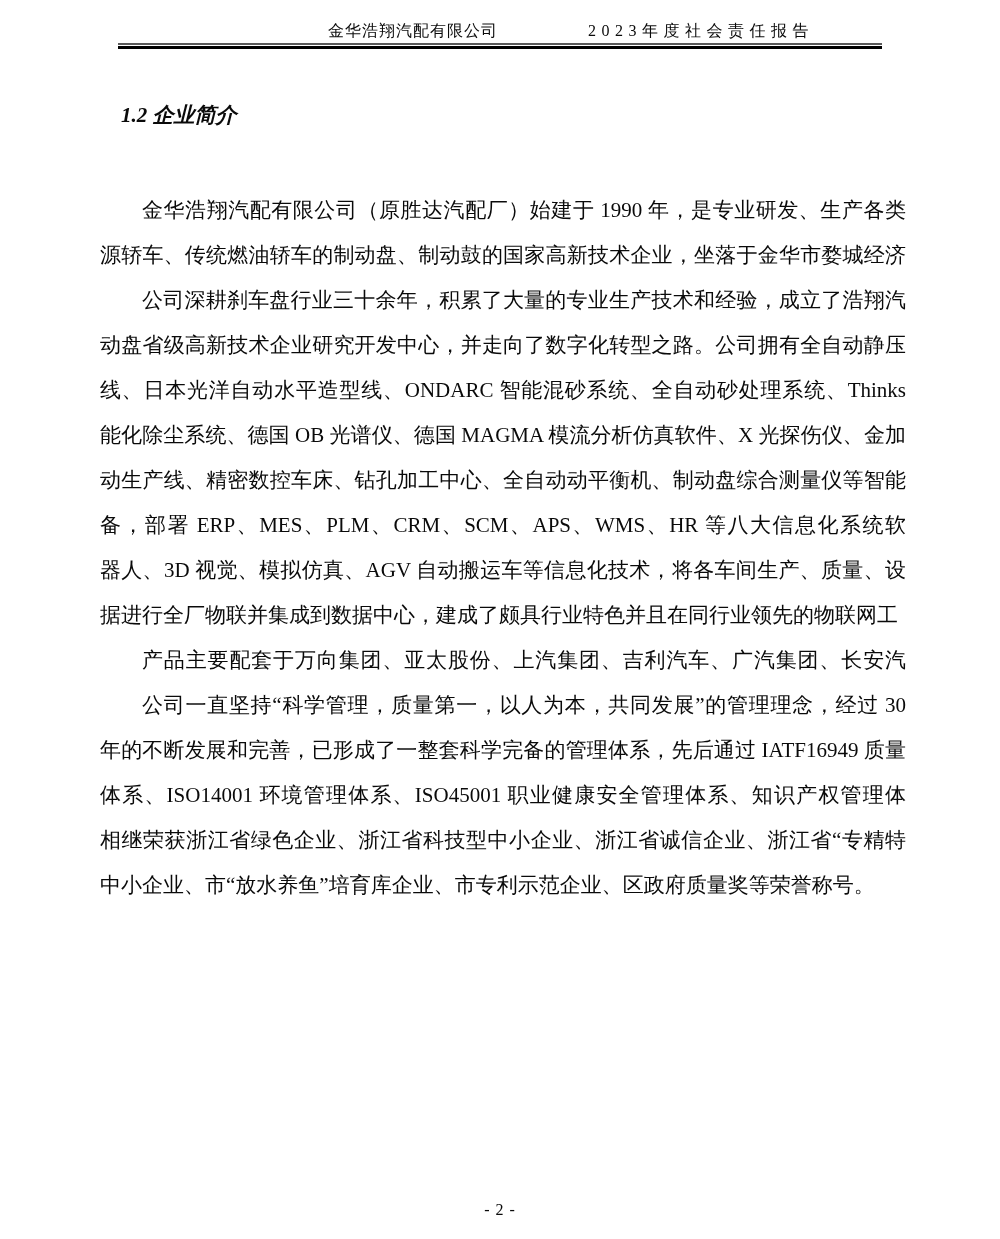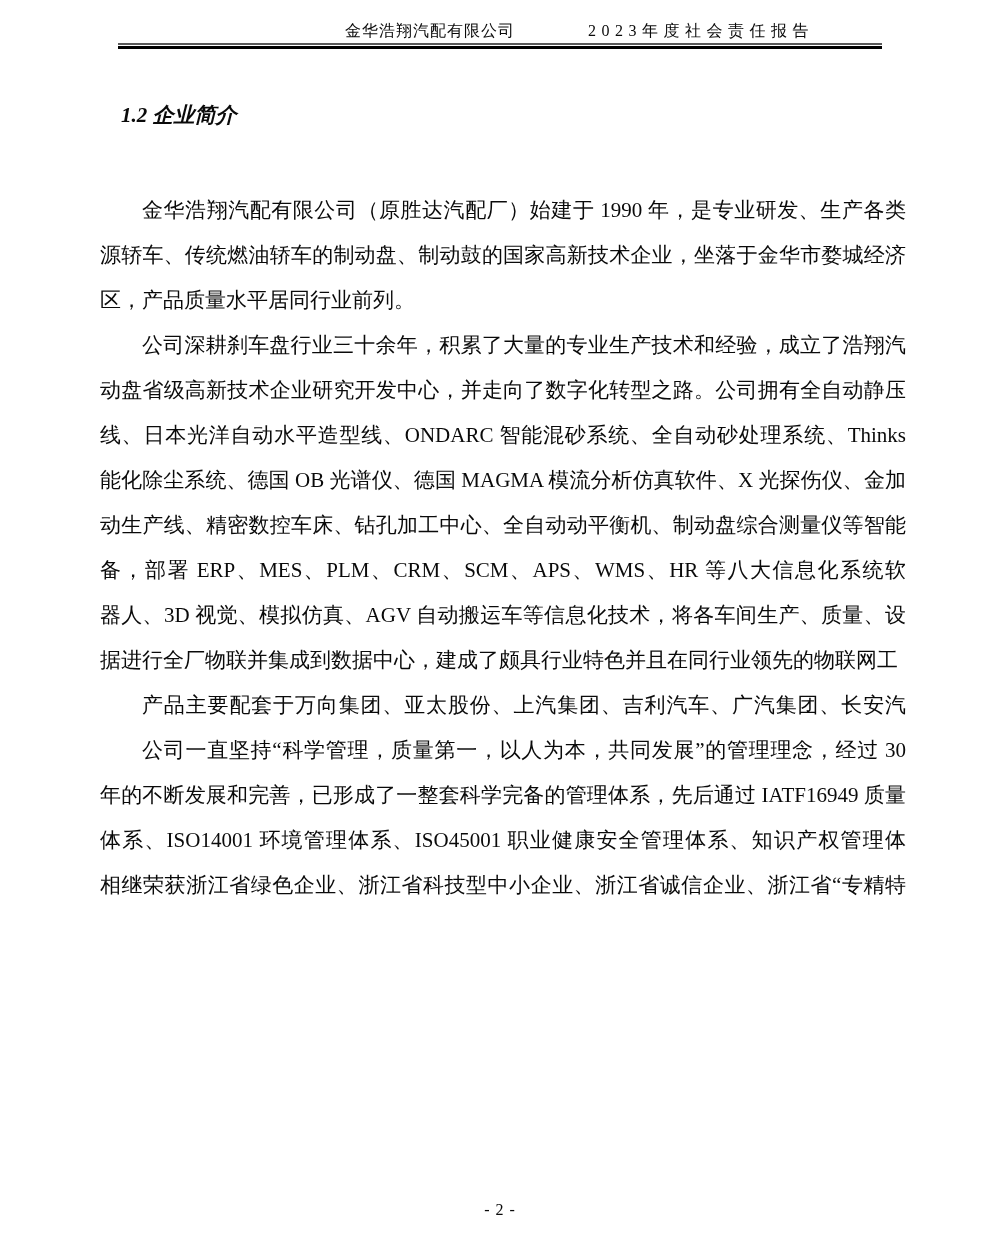--- a/index.html
+++ b/index.html
@@ -6,21 +6,21 @@
   .page {
     position:relative;
     width:1000px; height:1239px;
     background:#ffffff;
     color:#0a0a0a;
     font-family:"Liberation Serif","DejaVu Serif",serif;
     overflow:hidden;
   }
   
   .header-company {
-    position:absolute; top:21px; left:345px;
+    position:absolute; top:21px; left:328px;
     font-size:16px; line-height:20px; letter-spacing:1px;
     white-space:nowrap;
   }
   .header-title {
     position:absolute; top:21px; left:588px;
     font-size:16px; line-height:20px; letter-spacing:5.5px;
     white-space:nowrap;
   }
   .header-rule {
     position:absolute; top:43px; left:118px; width:764px;
@@ -68,21 +68,20 @@
     <div class="thick"></div>
   </div>
 
   <div class="section-heading">1.2 企业简介</div>
 
   <div class="body-text">
 
     <div>
       <div class="line first">金华浩翔汽配有限公司（原胜达汽配厂）始建于 1990 年，是专业研发、生产各类新能</div>
       <div class="line">源轿车、传统燃油轿车的制动盘、制动鼓的国家高新技术企业，坐落于金华市婺城经济开发</div>
-      <div class="line plast">区，产品质量水平居同行业前列。</div>
     </div>
 
     <div>
       <div class="line first">公司深耕刹车盘行业三十余年，积累了大量的专业生产技术和经验，成立了浩翔汽车制</div>
       <div class="line">动盘省级高新技术企业研究开发中心，并走向了数字化转型之路。公司拥有全自动静压造型</div>
       <div class="line">线、日本光洋自动水平造型线、ONDARC 智能混砂系统、全自动砂处理系统、Thinks 整体智</div>
       <div class="line">能化除尘系统、德国 OB 光谱仪、德国 MAGMA 模流分析仿真软件、X 光探伤仪、金加工全自</div>
       <div class="line">动生产线、精密数控车床、钻孔加工中心、全自动动平衡机、制动盘综合测量仪等智能化装</div>
       <div class="line">备，部署 ERP、MES、PLM、CRM、SCM、APS、WMS、HR 等八大信息化系统软件，应用 5G、机</div>
       <div class="line">器人、3D 视觉、模拟仿真、AGV 自动搬运车等信息化技术，将各车间生产、质量、设备等数</div>
@@ -91,19 +90,20 @@
 
     <div>
       <div class="line first">产品主要配套于万向集团、亚太股份、上汽集团、吉利汽车、广汽集团、长安汽车、比</div>
     </div>
 
     <div>
       <div class="line first">公司一直坚持“科学管理，质量第一，以人为本，共同发展”的管理理念，经过 30 多</div>
       <div class="line">年的不断发展和完善，已形成了一整套科学完备的管理体系，先后通过 IATF16949 质量保证</div>
       <div class="line">体系、ISO14001 环境管理体系、ISO45001 职业健康安全管理体系、知识产权管理体系，并</div>
       <div class="line">相继荣获浙江省绿色企业、浙江省科技型中小企业、浙江省诚信企业、浙江省“专精特新”</div>
+      <div class="line plast">中小企业、市“放水养鱼”培育库企业、市专利示范企业、区政府质量奖等荣誉称号。</div>
     </div>
 
   </div>
 
   <div class="footer">- 2 -</div>
 
 </div>
 
 </body></html>

